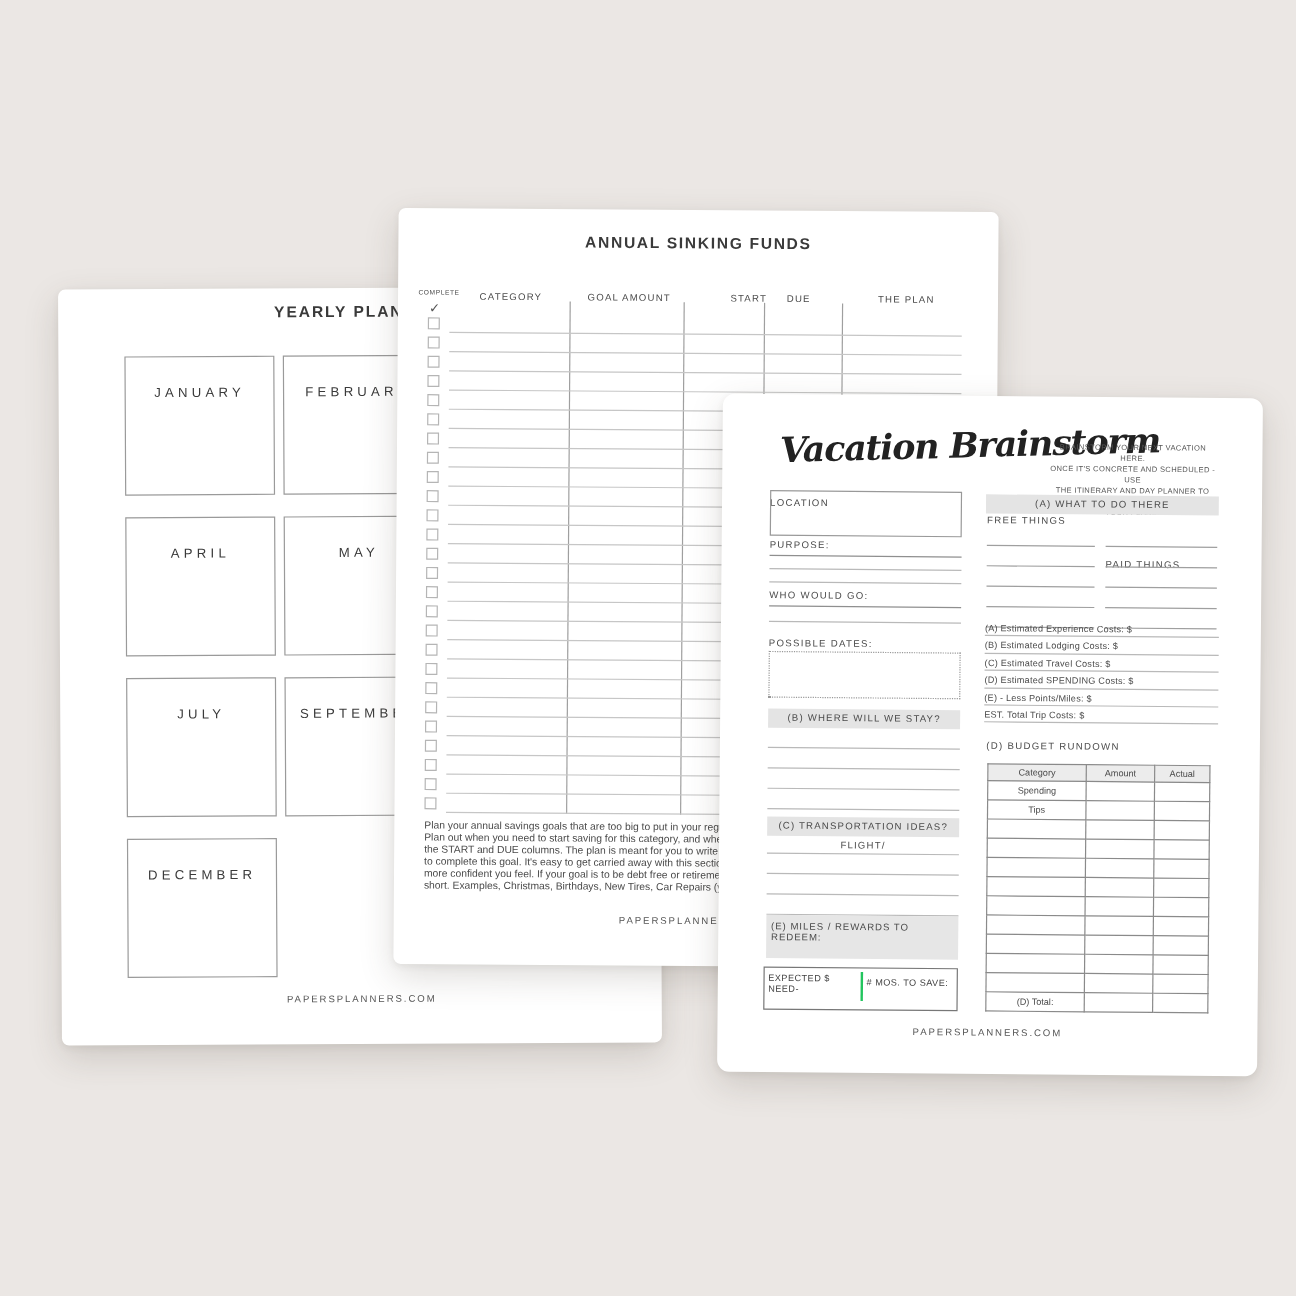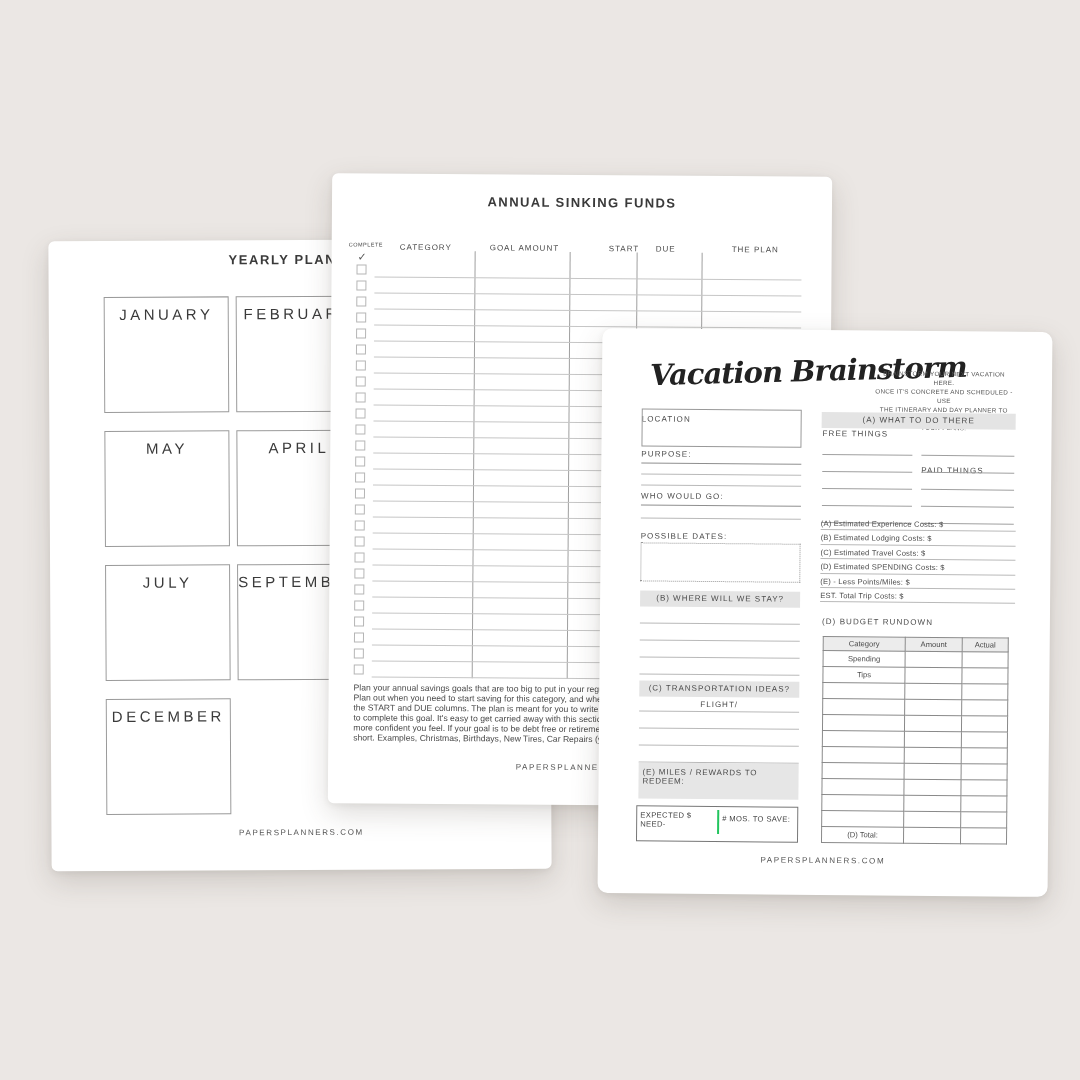--- a/index.html
+++ b/index.html
@@ -23,21 +23,21 @@
   .yearly-title{
     position:absolute;top:12px;left:0;width:100%;text-align:center;
     font-size:13px;font-weight:700;letter-spacing:1.6px;color:#3a3a3a;
   }
   .month-grid{
     position:absolute;left:55px;top:56px;width:404px;
     display:grid;grid-template-columns:repeat(3,125px);grid-auto-rows:116px;
     column-gap:7px;row-gap:18px;
   }
   .month-box{border:1px solid #9a9a9a;box-sizing:border-box;text-align:center;}
-  .month-box span{display:inline-block;margin-top:8px;font-size:15px;letter-spacing:3.5px;color:#3a3a3a;font-weight:500;}
+  .month-box span{display:inline-block;margin-top:24px;font-size:11px;letter-spacing:3.5px;color:#3a3a3a;font-weight:500;}
   .site-footer{
     position:absolute;left:0;width:100%;text-align:center;
     font-size:8px;letter-spacing:1.6px;color:#555;
   }
   
   .page-sinking{left:330px;top:175px;width:500px;height:630px;border-radius:6px;transform:rotate(0.4deg);z-index:2;}
   .sinking-title{
     position:absolute;top:20px;left:0;width:100%;text-align:center;
     font-size:13px;font-weight:700;letter-spacing:1.4px;color:#3a3a3a;
   }
@@ -121,22 +121,22 @@
 <body>
 
 <div class="stage">
 
   <div class="page page-yearly">
     <div class="yearly-title">YEARLY PLANNER</div>
     <div class="month-grid" id="month-grid">
         <div class="month-box"><span>JANUARY</span></div>
         <div class="month-box"><span>FEBRUARY</span></div>
         <div class="month-box"><span>MARCH</span></div>
+        <div class="month-box"><span>APRIL</span></div>
         <div class="month-box"><span>MAY</span></div>
-        <div class="month-box"><span>APRIL</span></div>
         <div class="month-box"><span>JUNE</span></div>
         <div class="month-box"><span>JULY</span></div>
         <div class="month-box"><span>SEPTEMBER</span></div>
         <div class="month-box"><span>NOVEMBER</span></div>
         <div class="month-box"><span>DECEMBER</span></div>
       </div>
     <div class="site-footer">PAPERSPLANNERS.COM</div>
   </div>
 
   <div class="page page-sinking">

